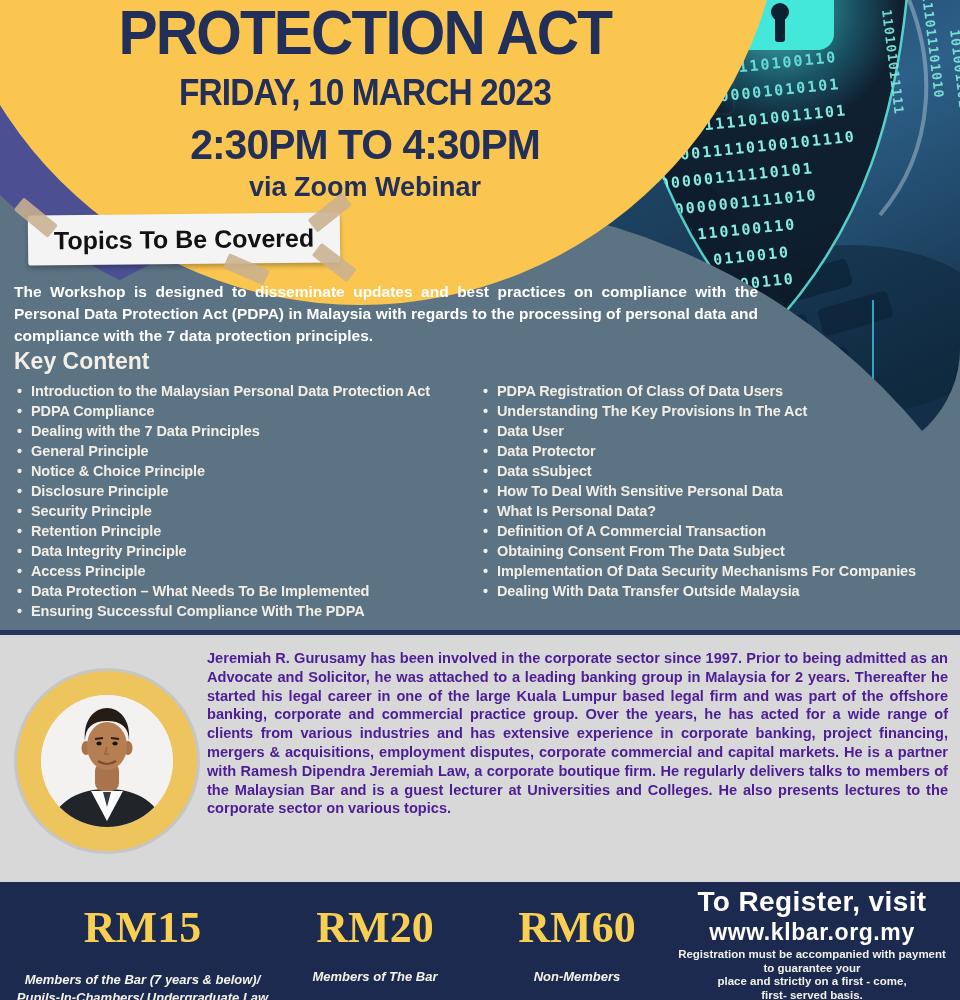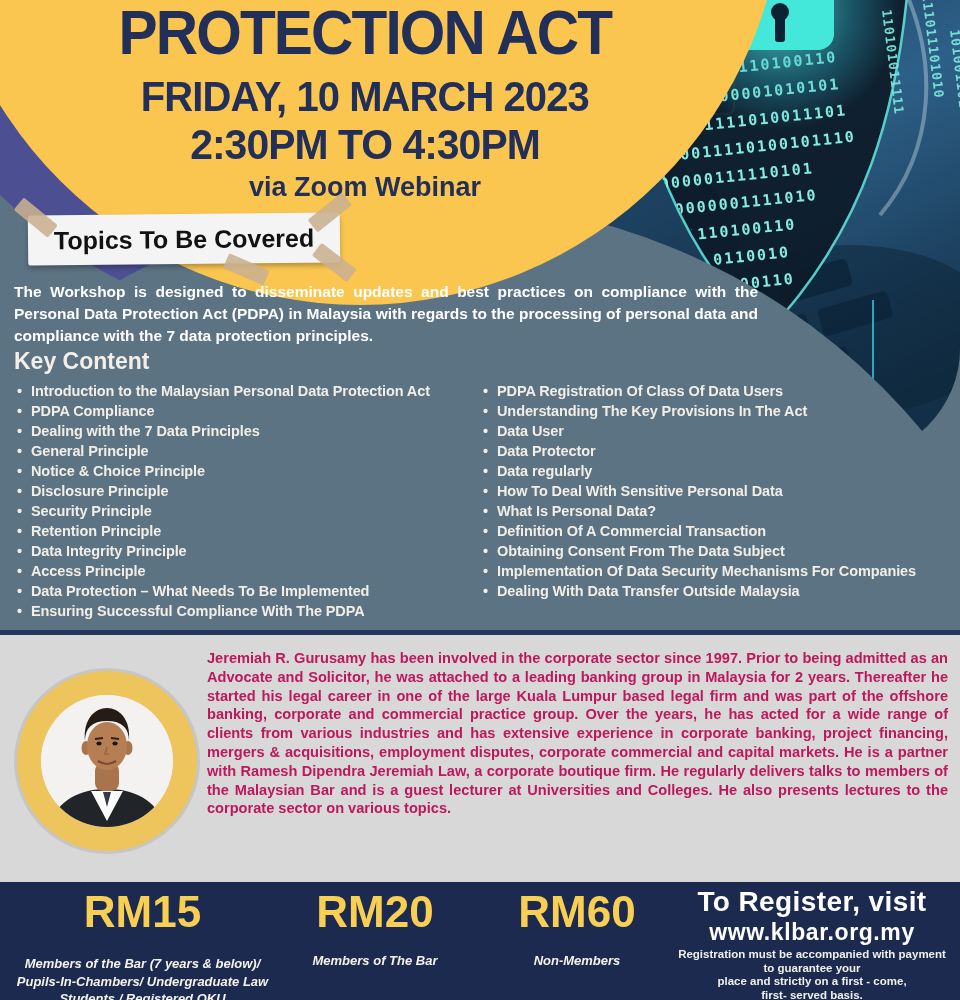--- a/index.html
+++ b/index.html
@@ -10,21 +10,21 @@
   
   .photo-wrap{position:absolute;left:430px;top:0;width:530px;height:458px;
     border-bottom-right-radius:110px;overflow:hidden;
     background:linear-gradient(155deg,#1d4060 8%,#2d6088 42%,#132e47 88%);}
   .slate-mask{left:-210px;top:200px;width:1280px;height:1280px;background:#5c7384;}
   .c-yellow{left:-64px;top:-543px;width:848px;height:848px;background:#fbc64f;}
   .hero{position:absolute;left:10px;top:0;width:710px;text-align:center;color:#222f58;}
   .hero div{position:absolute;left:0;width:100%;}
   .hero-title{top:-4px;font-size:63px;font-weight:800;letter-spacing:-2px;}
   .hero-title span,.hero-date span{display:inline-block;transform:scaleX(.93);}
-  .hero-date{top:72px;font-size:43px;font-weight:800;letter-spacing:-1px;}
+  .hero-date{top:72px;font-size:36px;font-weight:800;letter-spacing:-1px;}
   .hero-time{top:120px;font-size:43px;font-weight:800;letter-spacing:-1px;}
   .hero-time span{display:inline-block;transform:scaleX(.95);}
   .hero-via{top:172px;font-size:27px;font-weight:800;}
   .banner{position:absolute;left:28px;top:214px;width:312px;height:50px;background:#f4f4f4;
     border-radius:3px;transform:rotate(-.6deg);box-shadow:0 3px 5px rgba(0,0,0,.28);
     display:flex;align-items:center;justify-content:center;
     font-size:25px;font-weight:800;color:#121212;}
   .tape{position:absolute;width:44px;height:16px;background:#c9b18f;opacity:.88;border-radius:2px;}
   .tape1{left:-14px;top:-6px;transform:rotate(40deg);}
   .tape2{right:-12px;top:-8px;transform:rotate(-38deg);}
@@ -41,26 +41,26 @@
   ul.kc li::before{content:"•";position:absolute;left:3px;}
   .kc-left{width:466px;}
   .kc-right{flex:1;}
   .bio{position:absolute;left:0;top:630px;width:960px;height:252px;background:#d8d8d8;
     border-top:5px solid #24365c;box-sizing:border-box;}
   .avatar-ring{position:absolute;left:17px;top:36px;width:180px;height:180px;border-radius:50%;
     background:#eec45c;box-shadow:0 0 0 3px #c6c6c6;}
   .avatar-photo{position:absolute;left:24px;top:24px;width:132px;height:132px;border-radius:50%;
     overflow:hidden;background:#f3f2f0;}
   .bio-text{position:absolute;left:207px;right:12px;top:14px;margin:0;font-size:14.6px;
-    font-weight:700;color:#be185d;line-height:18.8px;text-align:justify;}
+    font-weight:700;color:#4c1d95;line-height:18.8px;text-align:justify;}
   .footer{position:absolute;left:0;top:882px;width:960px;height:118px;background:#1b2a4e;color:#fff;}
   .price-block{position:absolute;top:0;text-align:center;}
   .pb1{left:0;width:285px;} .pb2{left:285px;width:180px;} .pb3{left:468px;width:218px;}
-  .price{font-family:Liberation Sans, sans-serif;font-weight:700;font-size:44px;color:#f8cf52;
-    margin-top:8px;line-height:1;}
+  .price{font-family:Liberation Serif, serif;font-weight:700;font-size:44px;color:#f8cf52;
+    margin-top:24px;line-height:1;}
   .price-desc{font-size:13px;font-style:italic;font-weight:700;line-height:1.35;
     margin-top:21px;padding:0 12px;color:#f4f2ea;}
   .pb2 .price-desc,.pb3 .price-desc{margin-top:18px;}
   .register{position:absolute;left:666px;top:3px;width:292px;text-align:center;}
   .reg-l1{font-size:28px;font-weight:700;letter-spacing:.4px;line-height:1.2;}
   .reg-l2{font-size:23px;font-weight:700;letter-spacing:.6px;line-height:1.15;}
   .reg-notes{margin-top:3px;font-size:11.5px;font-weight:600;line-height:13.5px;color:#f1f0ea;}
   svg text.bin{font-family:"DejaVu Sans Mono",monospace;font-weight:bold;fill:#86ecdf;
     font-size:15px;letter-spacing:2px;}
   svg text.binc{font-family:"DejaVu Sans Mono",monospace;font-weight:bold;fill:#7feadd;
@@ -188,21 +188,21 @@
         <li>Data Integrity Principle</li>
         <li>Access Principle</li>
         <li>Data Protection – What Needs To Be Implemented</li>
         <li>Ensuring Successful Compliance With The PDPA</li>
       </ul>
     <ul class="kc kc-right">
         <li>PDPA Registration Of Class Of Data Users</li>
         <li>Understanding The Key Provisions In The Act</li>
         <li>Data User</li>
         <li>Data Protector</li>
-        <li>Data regularly</li>
+        <li>Data sSubject</li>
         <li>How To Deal With Sensitive Personal Data</li>
         <li>What Is Personal Data?</li>
         <li>Definition Of A Commercial Transaction</li>
         <li>Obtaining Consent From The Data Subject</li>
         <li>Implementation Of Data Security Mechanisms For Companies</li>
         <li>Dealing With Data Transfer Outside Malaysia</li>
       </ul>
   </div>
 
   <div class="bio">

